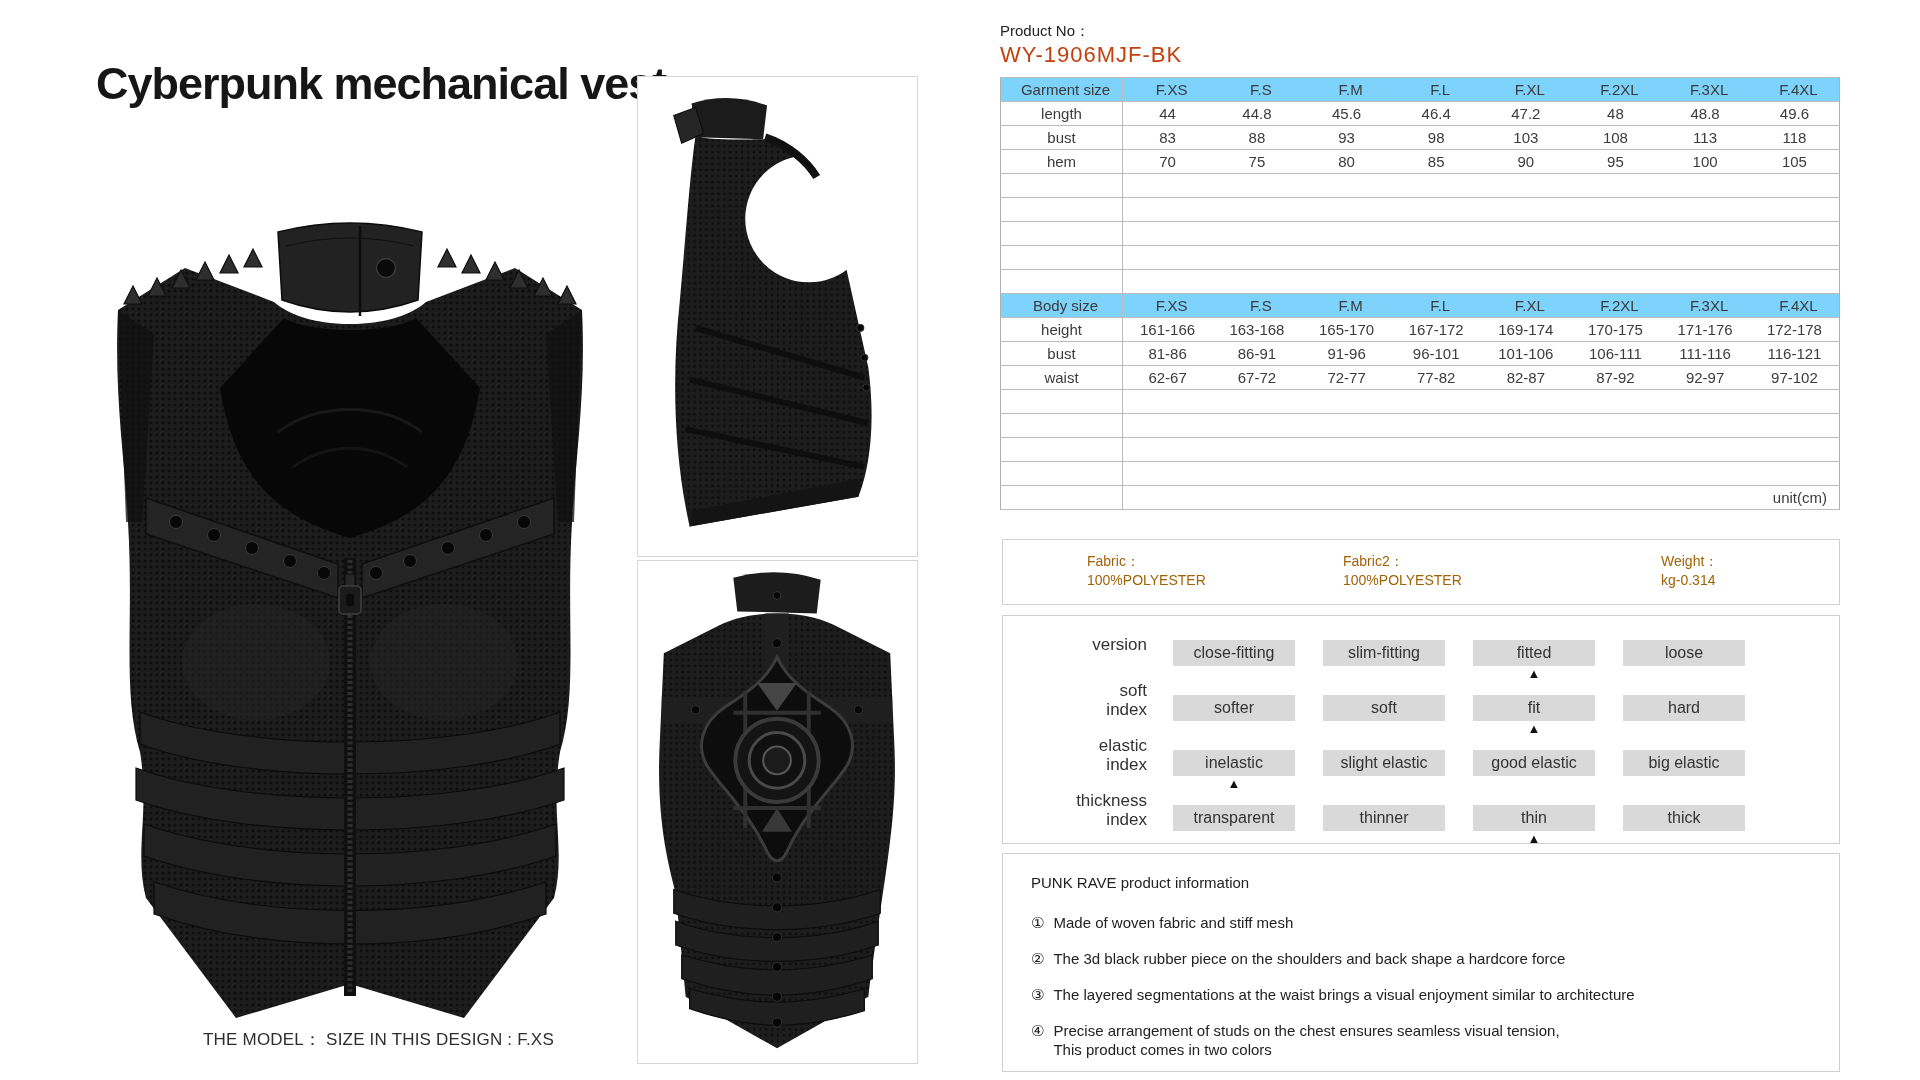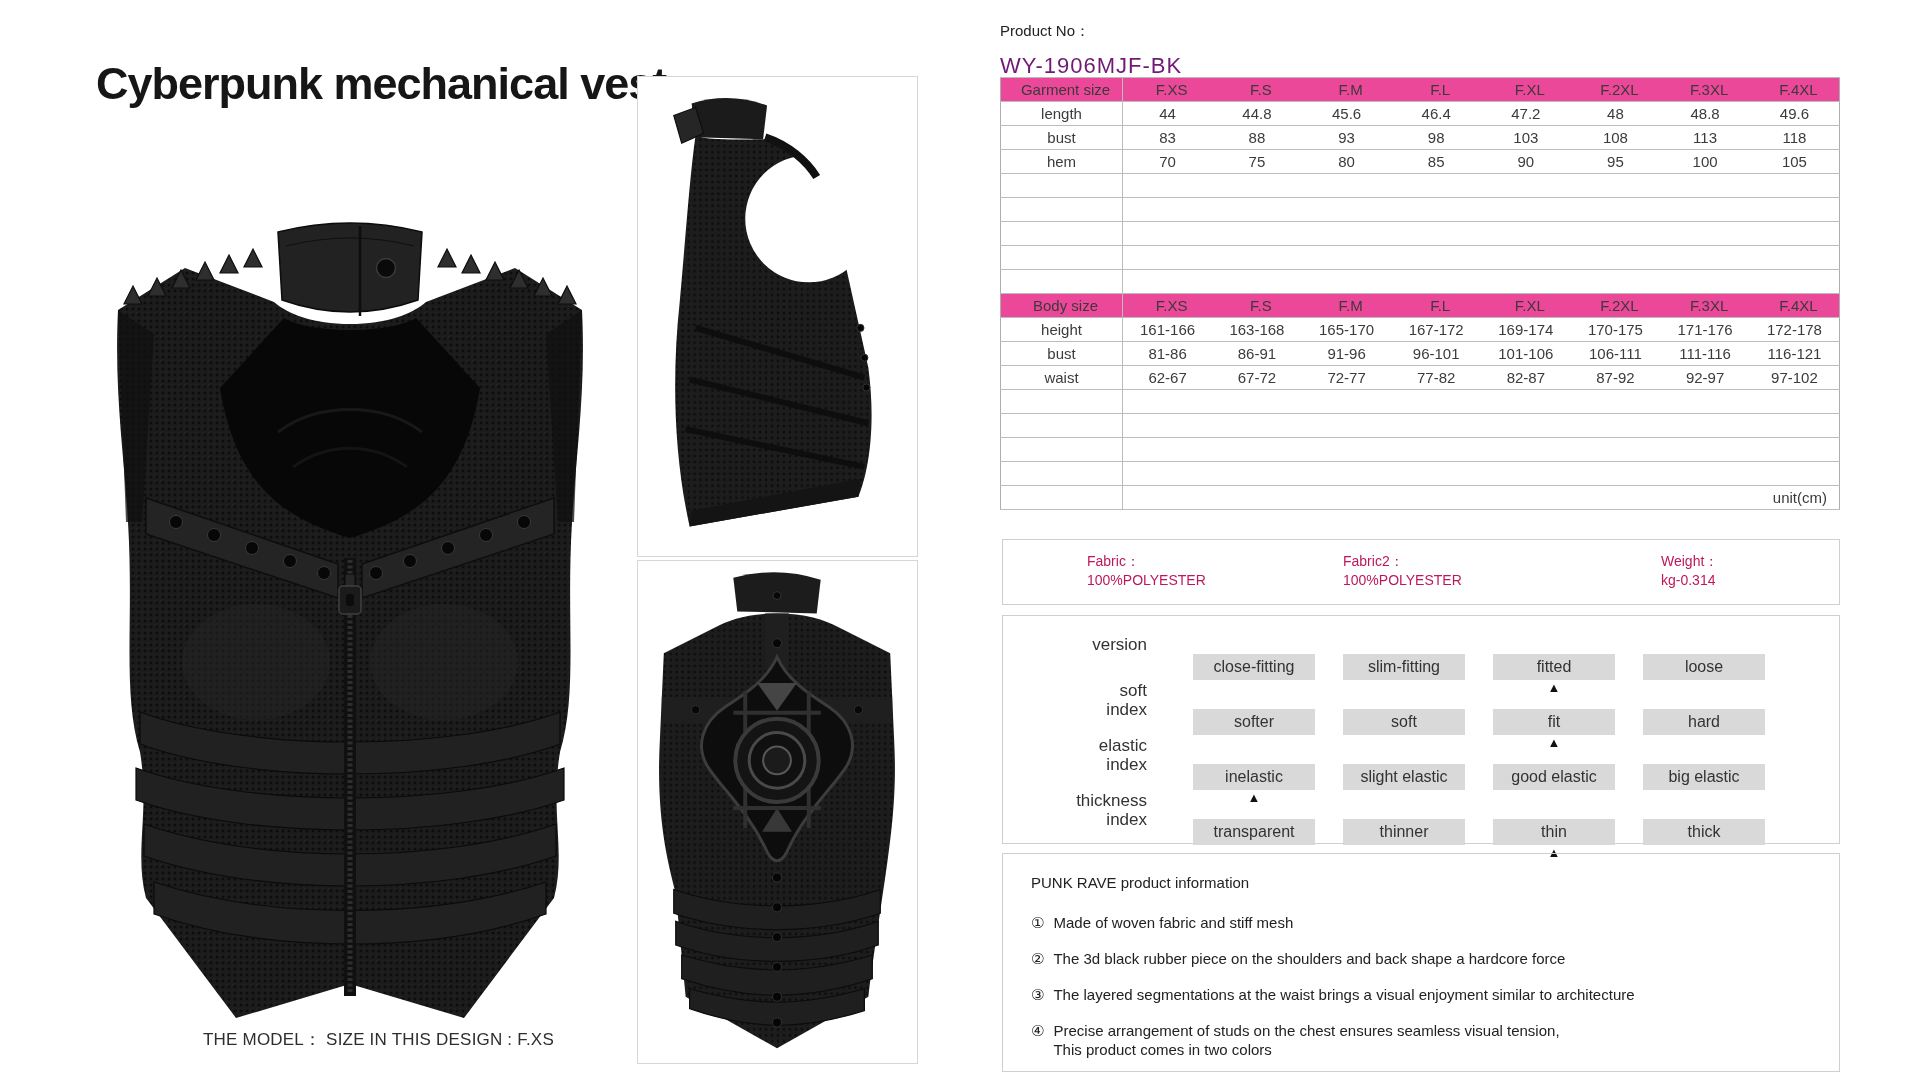--- a/index.html
+++ b/index.html
@@ -14,37 +14,37 @@
   .model-note { left:203px; top:1028px; font-size:17px; color:#2e2e2e; letter-spacing:.2px; }
 
   
   .photo-frame { border:1px solid #d6d6d6; background:#fff; overflow:hidden; }
   .frame-side { left:637px; top:76px;  width:281px; height:481px; }
   .frame-back { left:637px; top:560px; width:281px; height:504px; }
 
   
   .product-no { left:1000px; top:22px; width:840px; }
   .product-no .lbl { font-size:15px; color:#222; }
-  .product-no .num { font-size:22px; color:#701a75; letter-spacing:1px; margin-top:12px; }
+  .product-no .num { font-size:22px; color:#c2410c; letter-spacing:1px; margin-top:1px; }
 
   table.size-table { left:1000px; top:77px; position:absolute; width:840px;
     border-collapse:collapse; table-layout:fixed; font-size:15px; color:#3b3b3b;
     border:1px solid #aeaeae; }
   table.size-table td { height:24px; text-align:center; padding:0;
     border-top:1px solid #bcbcbc; border-bottom:1px solid #bcbcbc; overflow:hidden; }
   table.size-table td.rowlabel { border-right:1px solid #bcbcbc; }
-  table.size-table tr.hdr td { background:#ec4899; color:#3a3a3a;padding-left:8px; }
+  table.size-table tr.hdr td { background:#7dd3fc; color:#3a3a3a;padding-left:8px; }
   table.size-table td.unit { text-align:right; padding-right:12px; }
 
   .fabric-box { left:1002px; top:539px; width:838px; height:66px; border:1px solid #cfcfcf; }
-  .fab-item { position:absolute; top:12px; font-size:14px; color:#be185d; line-height:19px; }
+  .fab-item { position:absolute; top:12px; font-size:14px; color:#a16207; line-height:19px; }
   .fab-item:nth-child(1){ left:84px; } .fab-item:nth-child(2){ left:340px; } .fab-item:nth-child(3){ left:658px; }
 
   .index-box { left:1002px; top:615px; width:838px; height:229px; border:1px solid #cfcfcf; padding-top:9px; }
-  .idx-row { height:55px; display:flex; align-items:flex-end;gap:20px; }
+  .idx-row { height:55px; display:flex; align-items:center; }
   .idx-label { width:170px; text-align:right; padding-right:26px; font-size:17px; color:#333;
     line-height:19px; white-space:pre-line; align-self:center; transform:translateY(-8px); }
   .chips { display:flex; }
   .chip-wrap { position:relative; width:122px; margin-right:28px; }
   .chip { background:#d9d9d9; height:26px; line-height:26px; text-align:center;
     font-size:16px; color:#333; }
   .marker { position:absolute; left:0; right:0; top:27px; text-align:center;
     font-size:13px; color:#111; line-height:14px; }
 
   .info-box { left:1002px; top:853px; width:838px; height:219px; border:1px solid #cfcfcf;

